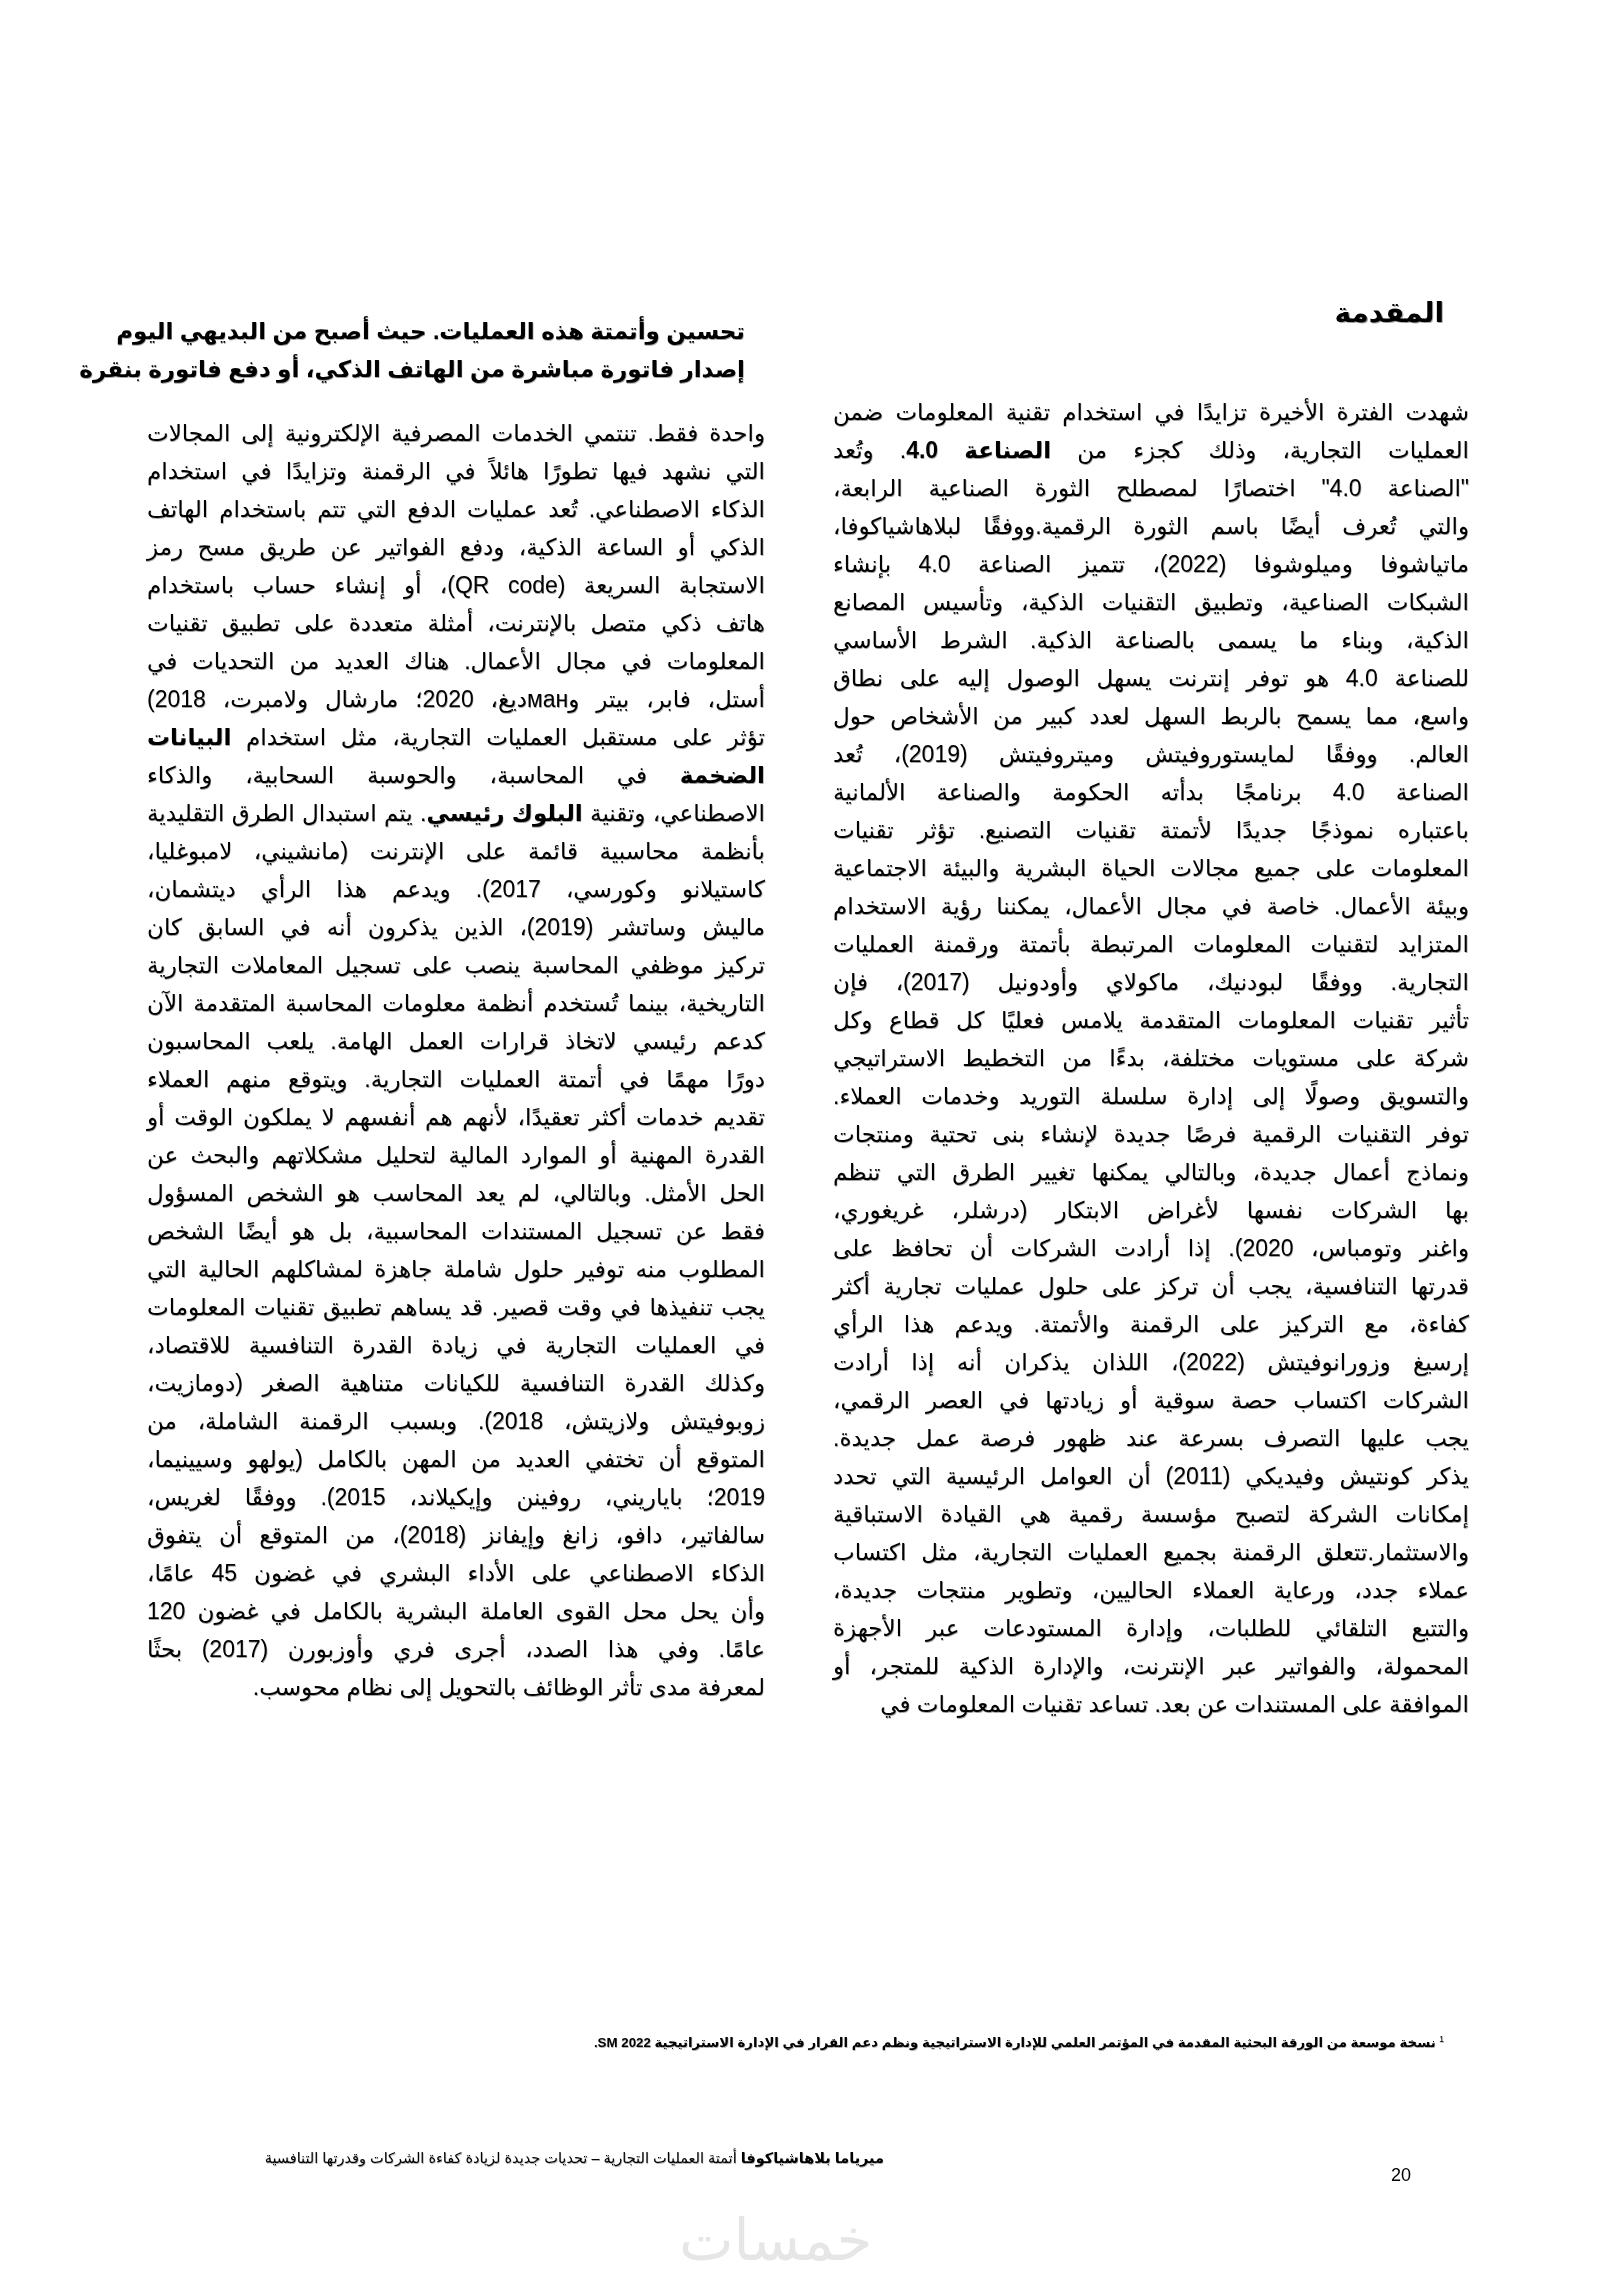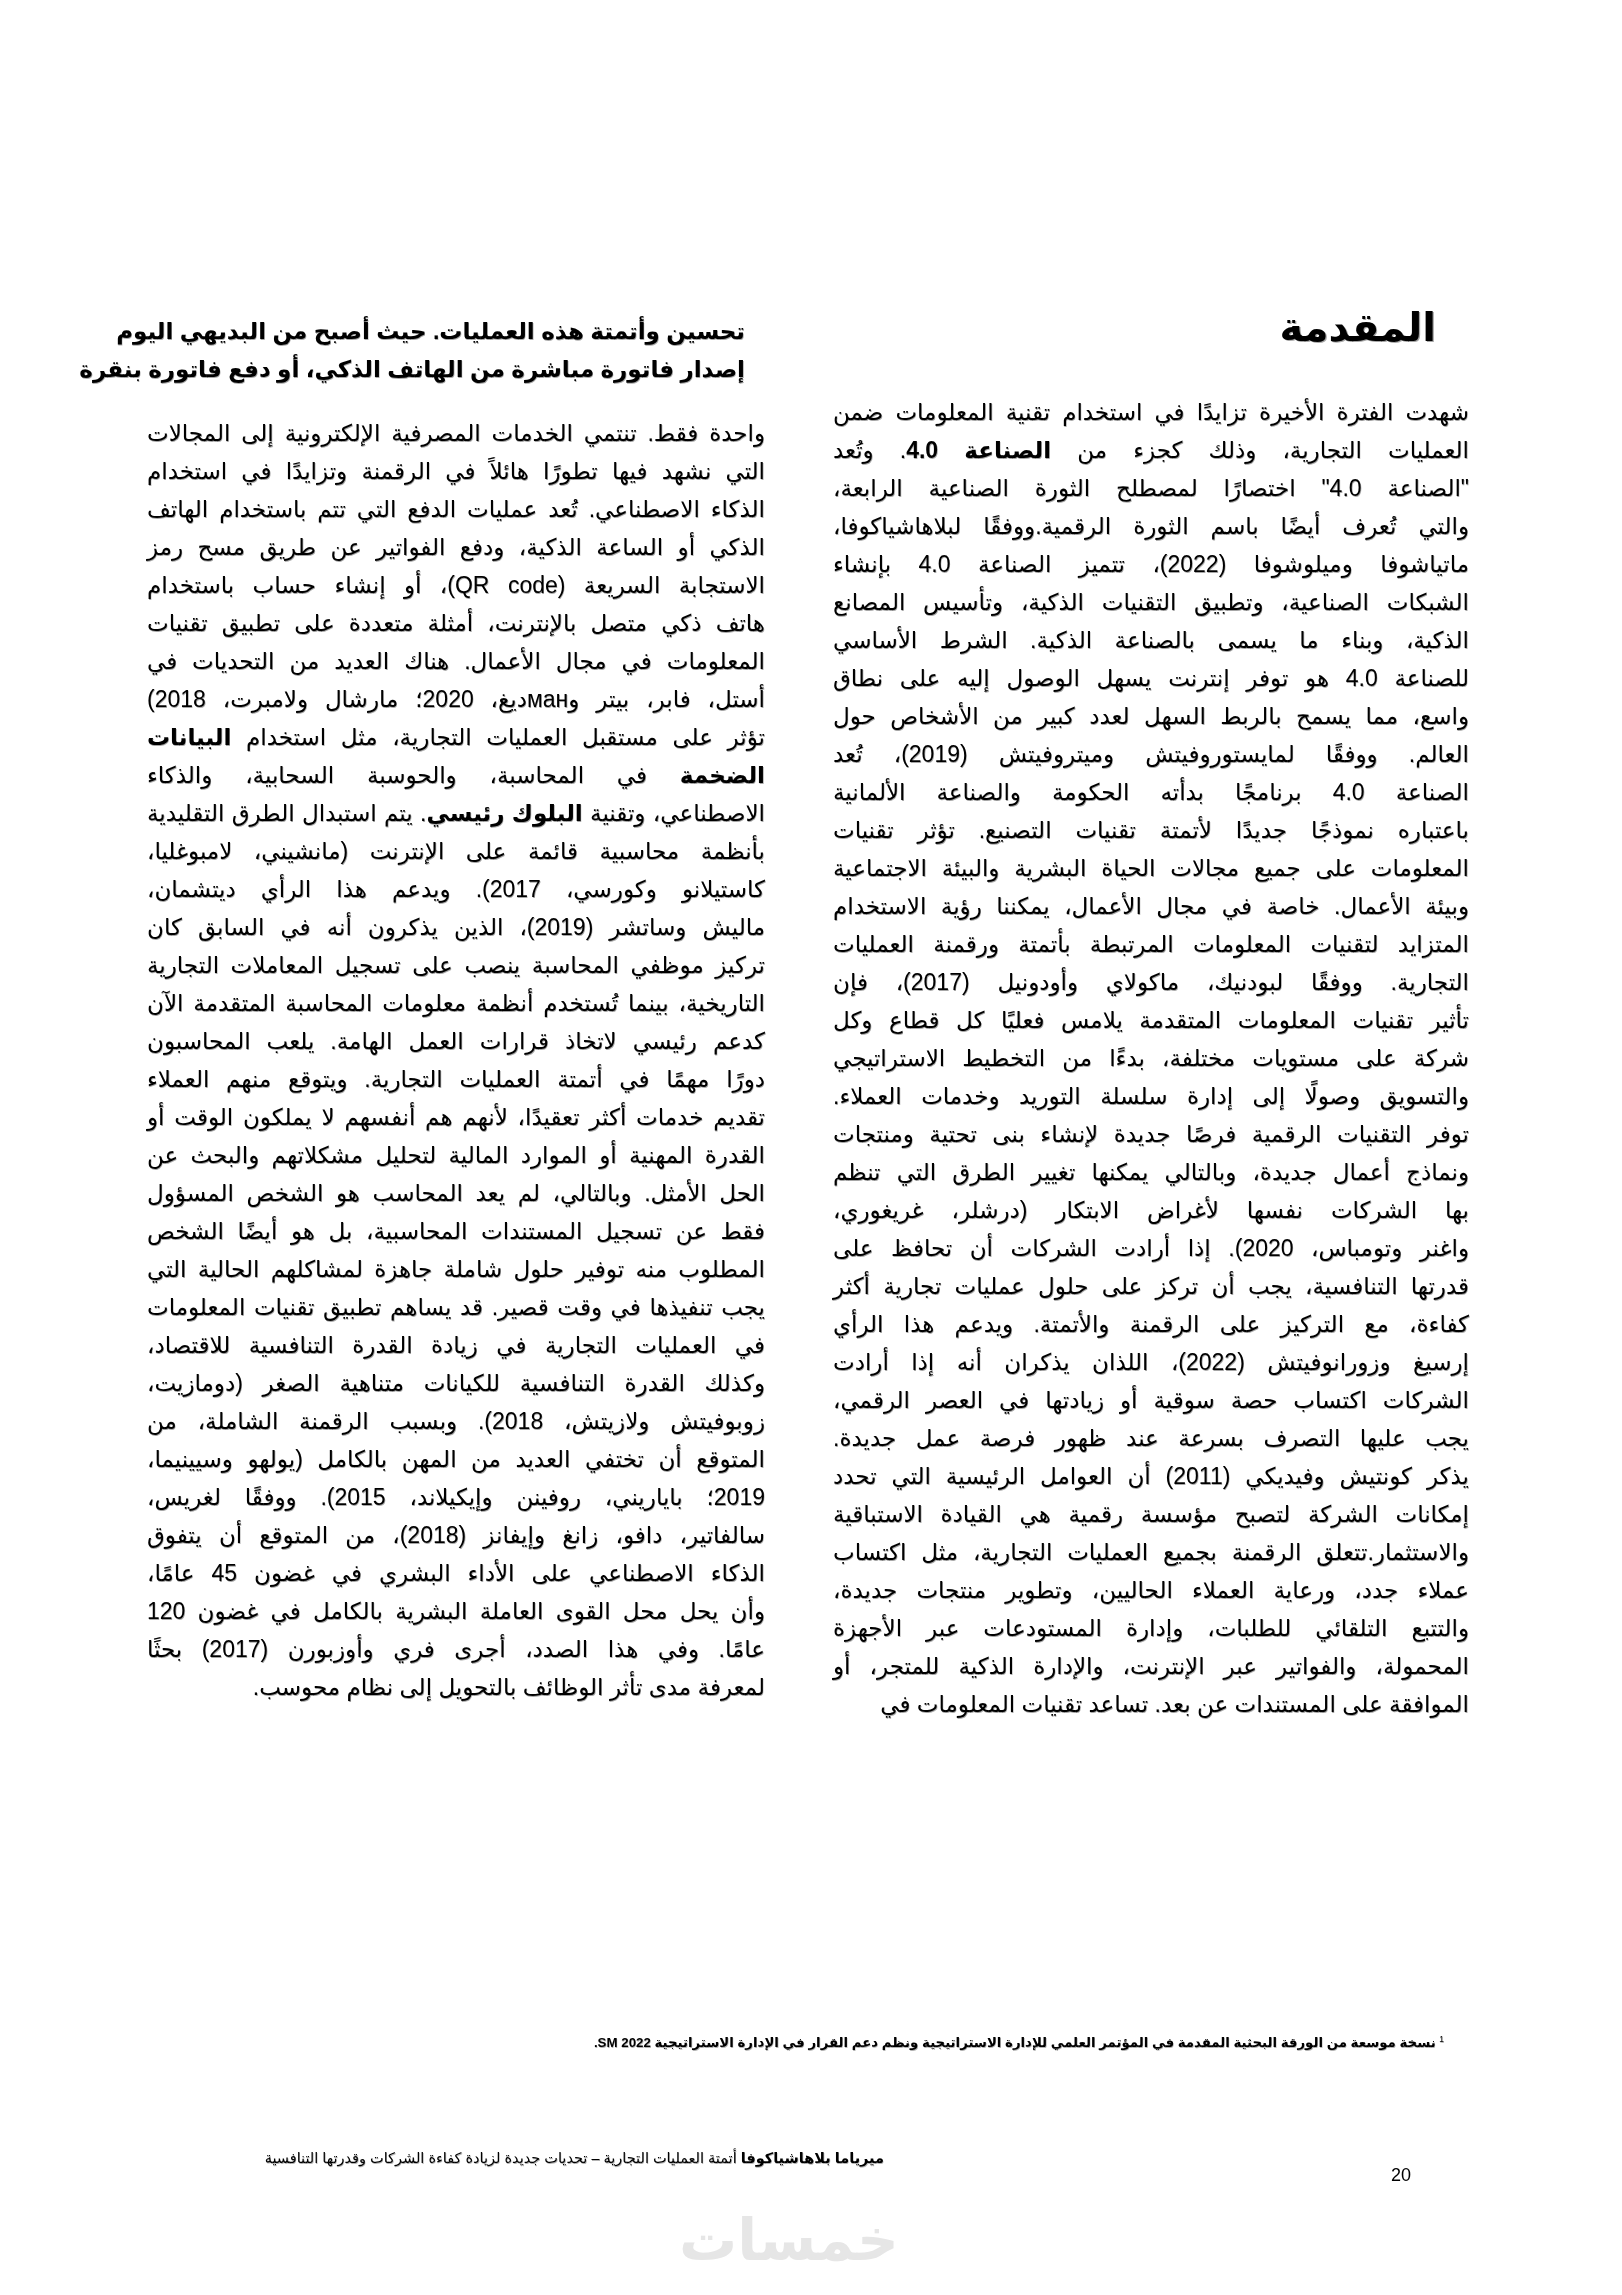--- a/index.html
+++ b/index.html
@@ -42,25 +42,25 @@
     .col-left-main {
       left: 127px;
       width: 618px;
       top: 414px;
       margin-left: 20px;
     }
     .heading {
       position: absolute;
       right: 179px;
       top: 296px;
-      font-size: 40px;
+      font-size: 28px;
       font-weight: bold;
       direction: rtl;
       text-shadow: 1.2px 1.2px 0 rgba(0,0,0,0.35);
-      margin: 8px;
+      margin: 0;
     }
     .line {
       display: block;
       white-space: nowrap;
       text-align-last: justify;
       text-align: justify;
     }
     .line.last {
       text-align-last: right;
     }
@@ -96,21 +96,21 @@
       left: 1391px;
       top: 2165px;
       font-size: 18px;
       direction: ltr;
     }
     .watermark {
       position: absolute;
       left: 679px;
       top: 2206px;
       font-size: 58px;
-      font-weight: bold;
+      font-weight: normal;
       color: #e6e6e6;
       direction: rtl;
       letter-spacing: 1.2px;
     }
   </style>
 </head>
 <body>
 
 <div class="page">
 

